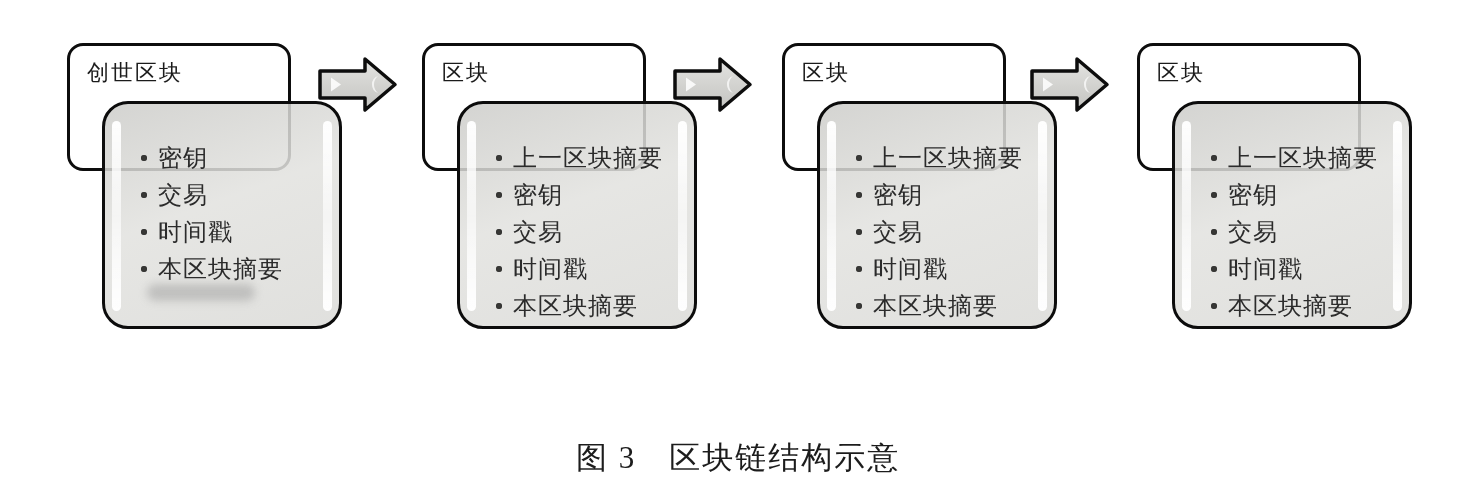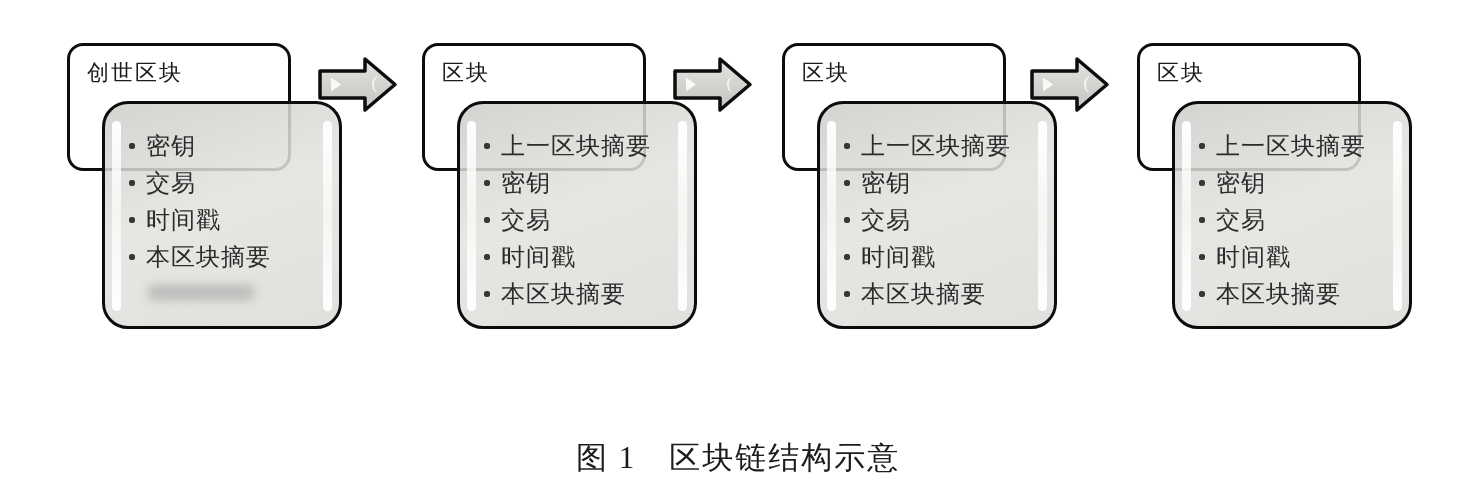--- a/index.html
+++ b/index.html
@@ -22,21 +22,21 @@
     background:linear-gradient(160deg,rgba(205,205,202,0.86),rgba(226,226,223,0.86) 45%,rgba(219,219,216,0.86));
     border:3.5px solid #0c0c0c;border-radius:26px;z-index:2;
   }
   .gloss{
     position:absolute;top:17px;bottom:15px;width:9px;border-radius:6px;
     background:linear-gradient(to bottom,rgba(255,255,255,0.98),rgba(255,255,255,0.62) 50%,rgba(255,255,255,0.98));
     filter:blur(0.4px);
   }
   .gloss-left{left:7px;}
   .gloss-right{right:7px;}
-  .item-list{list-style:none;margin:0;padding:23px 8px 0 24px;position:relative;z-index:3;}
+  .item-list{list-style:none;margin:12px;padding:23px 8px 0 24px;position:relative;z-index:3;}
   .item-list li{display:flex;align-items:center;gap:11px;height:37px;}
   .bullet{
     width:6px;height:6px;border-radius:50%;background:#383836;flex:0 0 auto;
     box-shadow:inset 0 0 1px #000;
   }
   .item-text{font-size:24px;color:#2b2b2b;letter-spacing:1px;white-space:nowrap;}
   .smudge{
     position:absolute;left:42px;top:180px;width:108px;height:17px;border-radius:9px;
     background:rgba(140,140,140,0.40);filter:blur(4px);z-index:4;
   }
@@ -197,15 +197,15 @@
             <span class="item-text">时间戳</span>
           </li>
           <li>
             <span class="bullet"></span>
             <span class="item-text">本区块摘要</span>
           </li>
         </ul>
     </div>
   </div>
 
-  <div class="caption">图 1　区块链结构示意</div>
+  <div class="caption">图 3　区块链结构示意</div>
 
 </div>
 
 </body></html>

